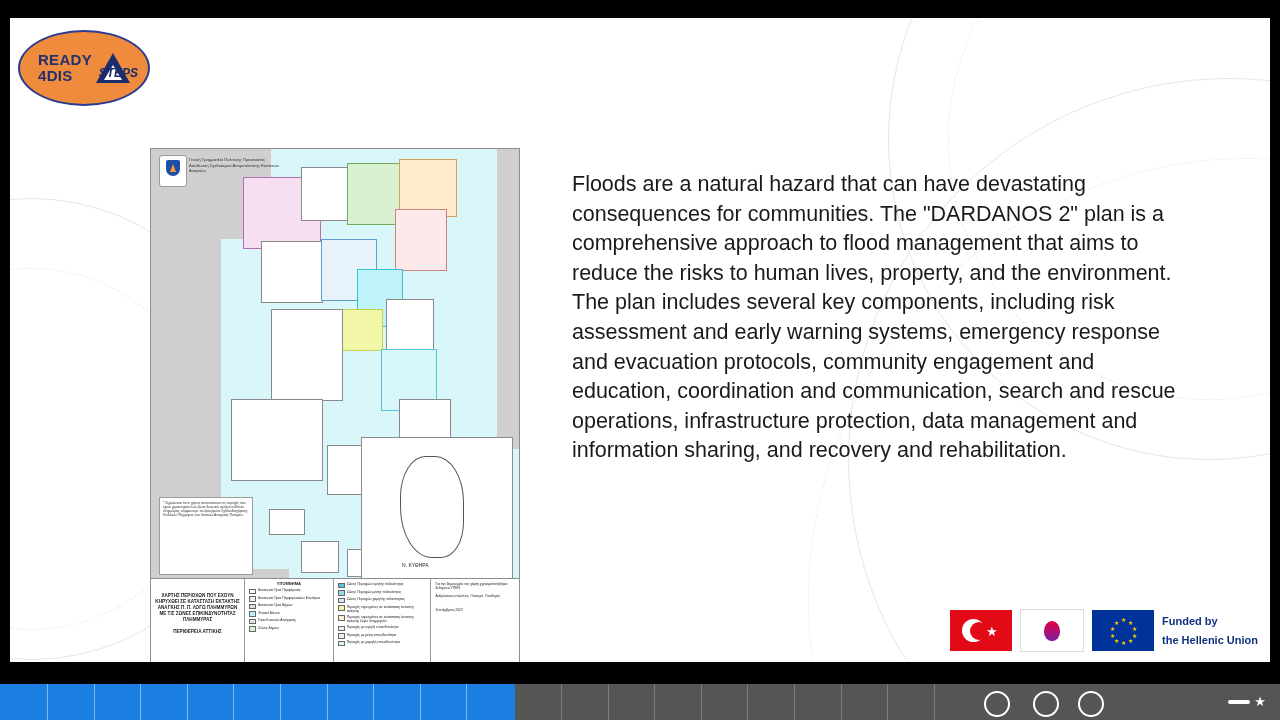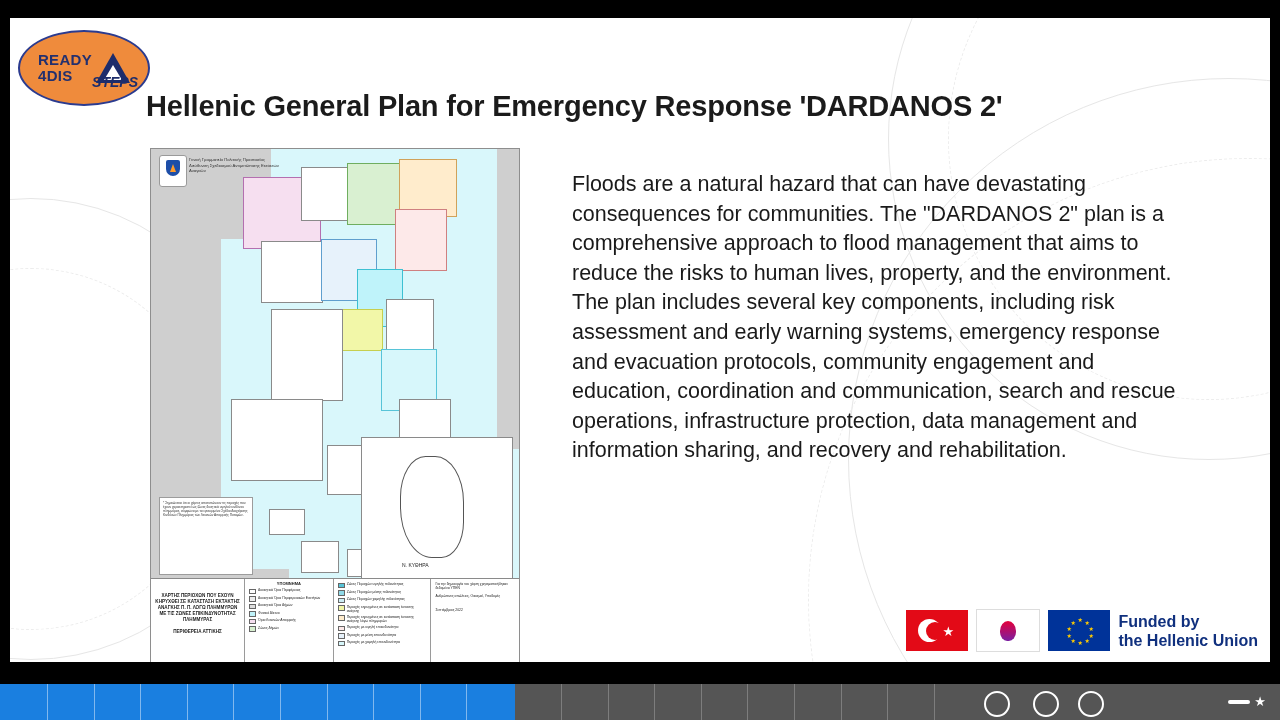--- a/index.html
+++ b/index.html
@@ -69,22 +69,22 @@
   #logo .tri .inner {
     position: absolute;
     left: -9px; top: 12px;
     width: 0; height: 0;
     border-left: 9px solid transparent;
     border-right: 9px solid transparent;
     border-bottom: 15px solid #ffffff;
   }
   #logo .sub {
     position: absolute;
-    right: 10px; bottom: 14px;
-    font-size: 14px;
+    right: 10px; bottom: 24px;
+    font-size: 12px;
     color: #1d2c6b;
     font-style: italic;
     font-weight: bold;
   }
 
   
   #title {
     position: absolute;
     left: 136px;
     top: 72px;
@@ -271,21 +271,21 @@
     flex-direction: column;
     font-size: 5px; color: #16317d; text-align:center;
   }
   .flag.white .blob {
     width: 16px; height: 20px;
     background: linear-gradient(180deg,#e4003a,#7a1fa2);
     border-radius: 50% 50% 45% 45%;
   }
   #funding .fundtext {
     color: #10307e;
-    font-size: 16px;
+    font-size: 11px;
     font-weight: bold;
     line-height: 19px;
   }
 
   
   #playerbar {
     position: absolute;
     left: 0; bottom: 0;
     width: 1280px;
     height: 36px;
@@ -348,21 +348,20 @@
       <div class="ltext">
         <div>READY</div>
         <div>4DIS</div>
       </div>
       <div class="tri">
           <div class="inner"></div>
         </div>
       <div class="sub">STEPS</div>
     </div>
 
-    <div id="title">Hellenic General Plan for Emergency Response 'DARDANOS 2'</div>
 
     <div id="map">
 
       <div class="landmass" style="left:0; top:0; width:70px; height:430px;"></div>
       <div class="landmass" style="left:60px; top:0; width:60px; height:90px;"></div>
       <div class="landmass" style="right:0; top:0; width:22px; height:300px;"></div>
       <div class="landmass" style="left:18px; top:420px; width:120px; height:60px;"></div>
 
       <div class="patch" style="left:92px; top:28px; width:76px; height:70px; background:#f6dff0; border-color:#b46fb0;"></div>
       <div class="patch" style="left:150px; top:18px; width:54px; height:52px; background:#ffffff;"></div>

